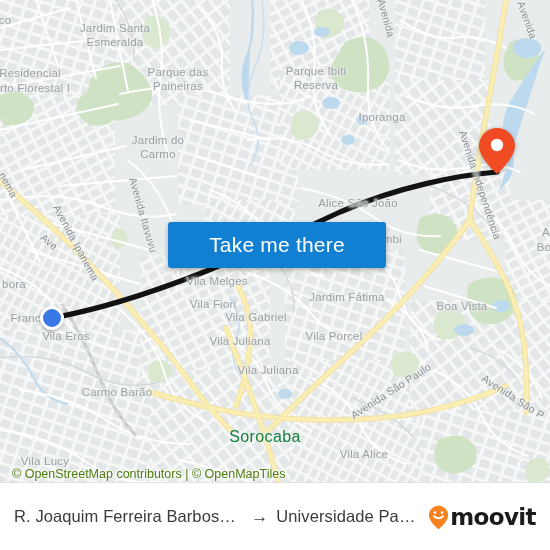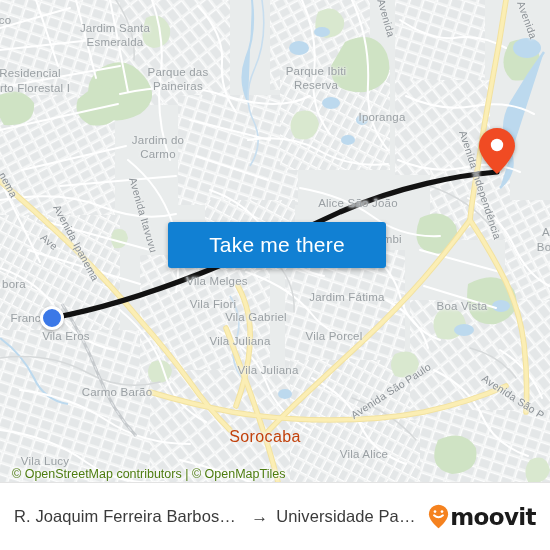--- a/index.html
+++ b/index.html
@@ -29,21 +29,21 @@
     line-height: 13px;
     white-space: nowrap;
     text-align: center;
     transform: translate(-50%, -50%);
     letter-spacing: .2px;
     text-shadow: 0 0 2px #eff1f1, 0 0 3px #eff1f1, 0 0 4px #eff1f1;
     pointer-events: none;
   }
   .lbl.two { line-height: 14px; white-space: pre-line; }
   .lbl.city {
-    color: #c2410c; font-size: 16px; letter-spacing: .4px;
+    color: #15803d; font-size: 16px; letter-spacing: .4px;
   }
   .lbl.street {
     color: #8b9196; font-size: 10.5px; letter-spacing: .2px;
   }
 
   
   #origin-marker {
     position: absolute; left: 52px; top: 318px;
     width: 24px; height: 24px;
     margin-left: -12px; margin-top: -12px;
@@ -99,21 +99,21 @@
   }
   .endpoint {
     font-size: 16.5px; color: #3b3b3b;
     font-family: "Liberation Sans", sans-serif;
     white-space: nowrap; overflow: hidden; text-overflow: ellipsis;
     letter-spacing: .1px;
   }
   #origin-label { flex: 0 1 auto; max-width: 245px; }
   #dest-label   { flex: 0 1 auto; max-width: 160px; }
   #arrow-icon { flex: 0 0 auto; color: #3b3b3b; font-size: 17px; line-height: 1; }
-  #brand { flex: 0 0 auto; display:flex; align-items:flex-start; gap:1px; margin-left: 4px; }
+  #brand { flex: 0 0 auto; display:flex; align-items:flex-end; gap:1px; margin-left: 4px; }
   #brand-wordmark {
     font-family: "DejaVu Sans", sans-serif;
     font-size: 23px; font-weight: bold; color: #1b1b1b;
     letter-spacing: -0.6px;
   }
 </style>
 </head>
 <body>
 
 <div id="app">

